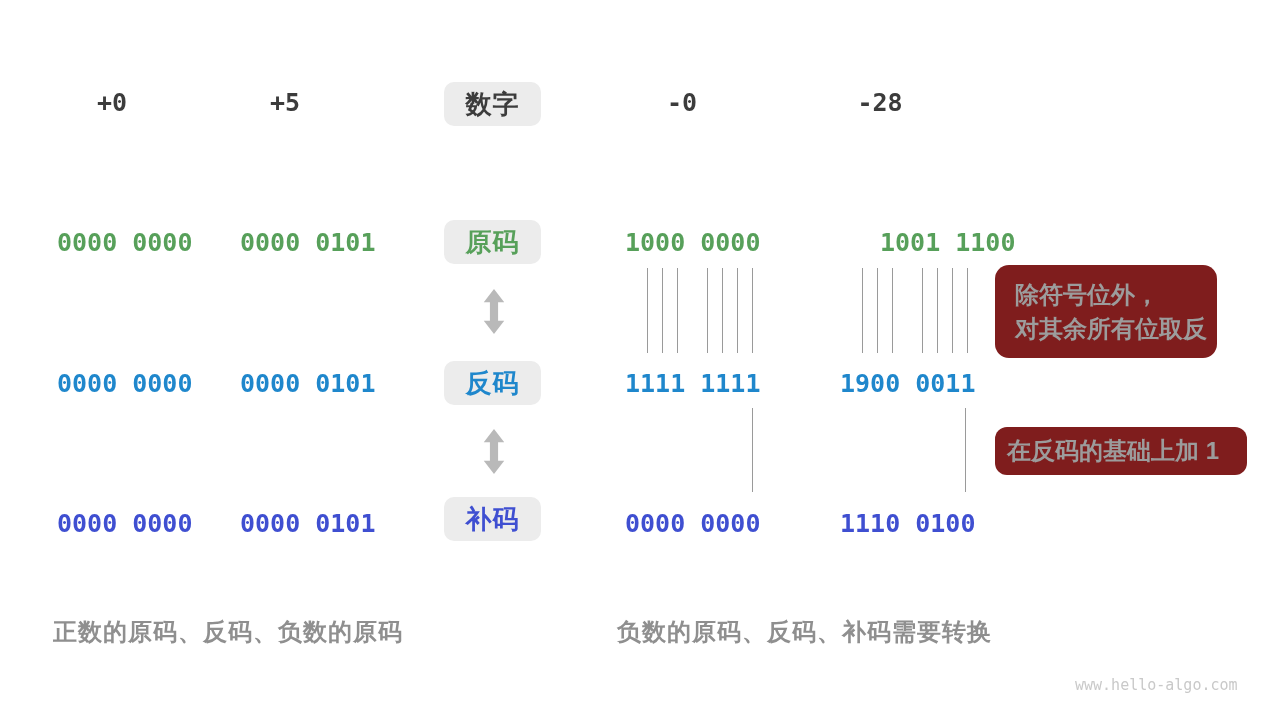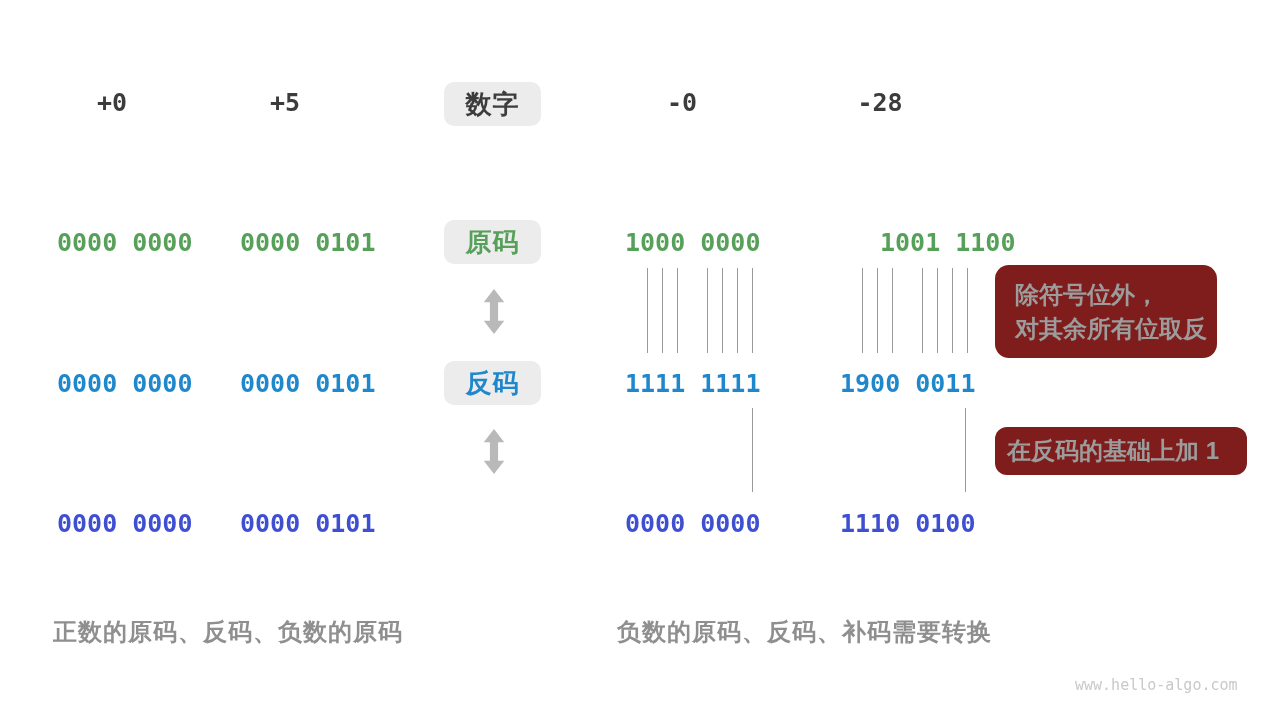--- a/index.html
+++ b/index.html
@@ -64,20 +64,21 @@
 <div class="canvas">
 
   <div class="num mono" style="left:112px">+0</div>
   <div class="num mono" style="left:285px">+5</div>
   <div class="num mono" style="left:682px">-0</div>
   <div class="num mono" style="left:880px">-28</div>
 
   <div class="tag tag-dark" style="top:82px">数字</div>
   <div class="tag c-green" style="top:220px">原码</div>
   <div class="tag c-blue" style="top:361px">反码</div>
+  <div class="tag c-indigo" style="top:497px">补码</div>
 
   <svg class="arrow" style="top:289px" viewBox="0 0 24 44">
     <path d="M12 0 L22 13 L16 13 L16 31 L22 31 L12 44 L2 31 L8 31 L8 13 L2 13 Z" fill="#b9b9b9"></path>
   </svg>
   <svg class="arrow" style="top:429px" viewBox="0 0 24 44">
     <path d="M12 0 L22 13 L16 13 L16 31 L22 31 L12 44 L2 31 L8 31 L8 13 L2 13 Z" fill="#b9b9b9"></path>
   </svg>
 
   <div class="code mono row0 c-green" style="left:57px">0000 0000</div>
   <div class="code mono row0 c-green" style="left:240px">0000 0101</div>

